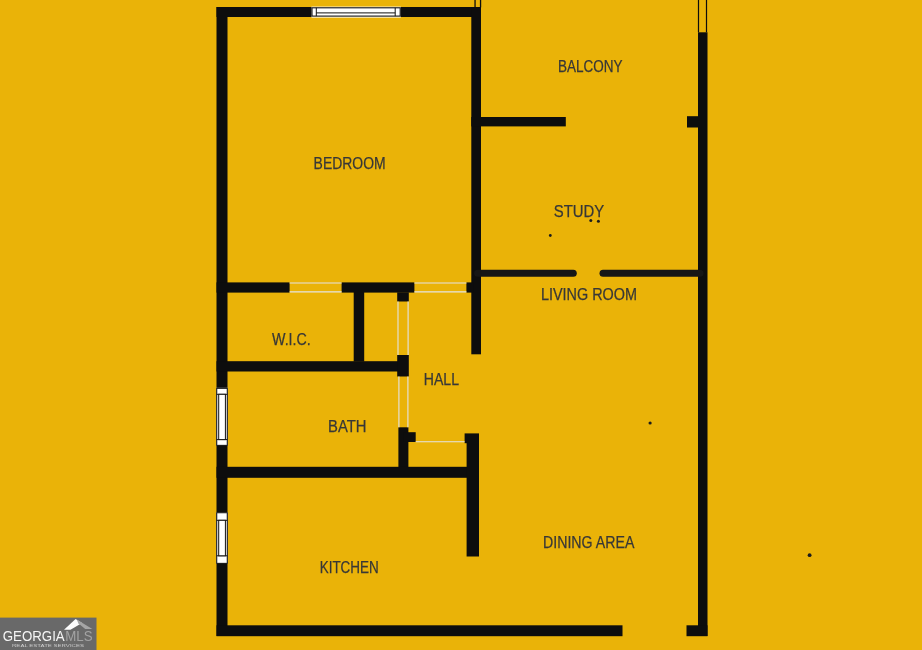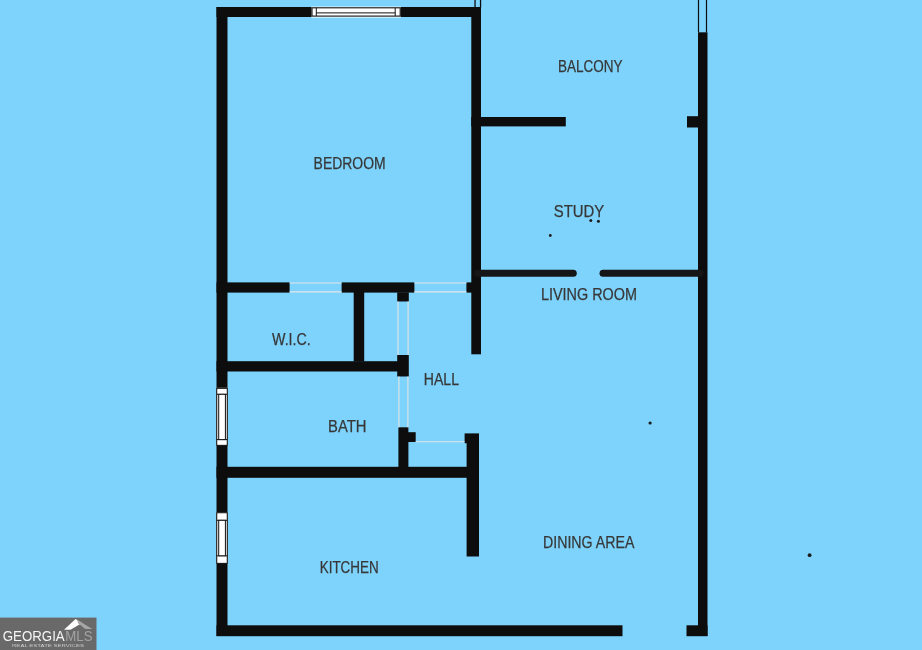--- a/index.html
+++ b/index.html
@@ -1,16 +1,16 @@
 <!DOCTYPE html>
 <html><head>
 <meta charset="utf-8">
 <style>
 html,body{margin:0;padding:0;background:#fff;}
-#c{position:relative;width:922px;height:650px;overflow:hidden;background:#7dd3fc;}
+#c{position:relative;width:922px;height:650px;overflow:hidden;background:#eab308;}
 svg{display:block}
 text.lbl{font-family:"Liberation Sans",sans-serif;fill:#373737;font-size:16.4px;stroke:#373737;stroke-width:0.25px;}
 </style>
 </head>
 <body>
 <div id="c">
 <svg width="922" height="650" viewBox="0 0 922 650">
 <g fill="#0d0d0d">
 
 <rect x="216.5" y="7" width="11" height="629"></rect>

